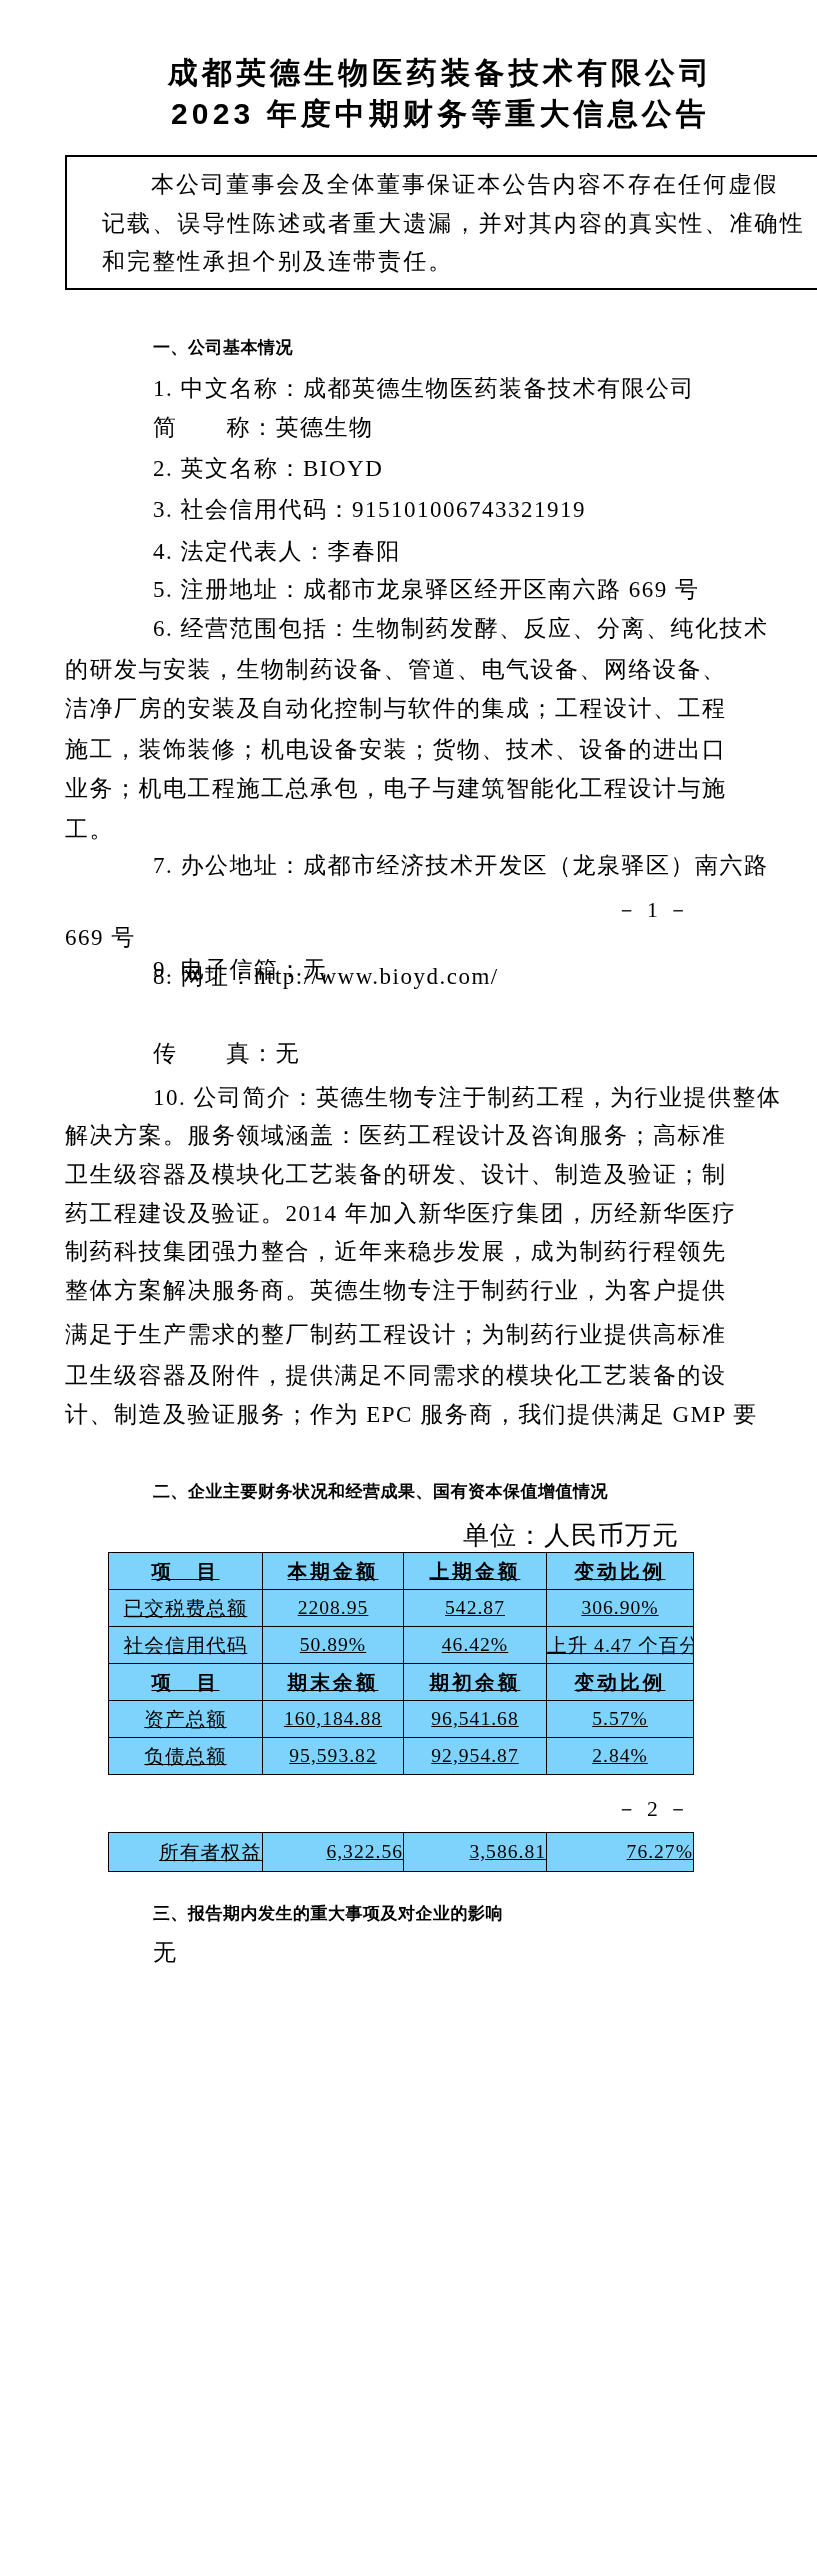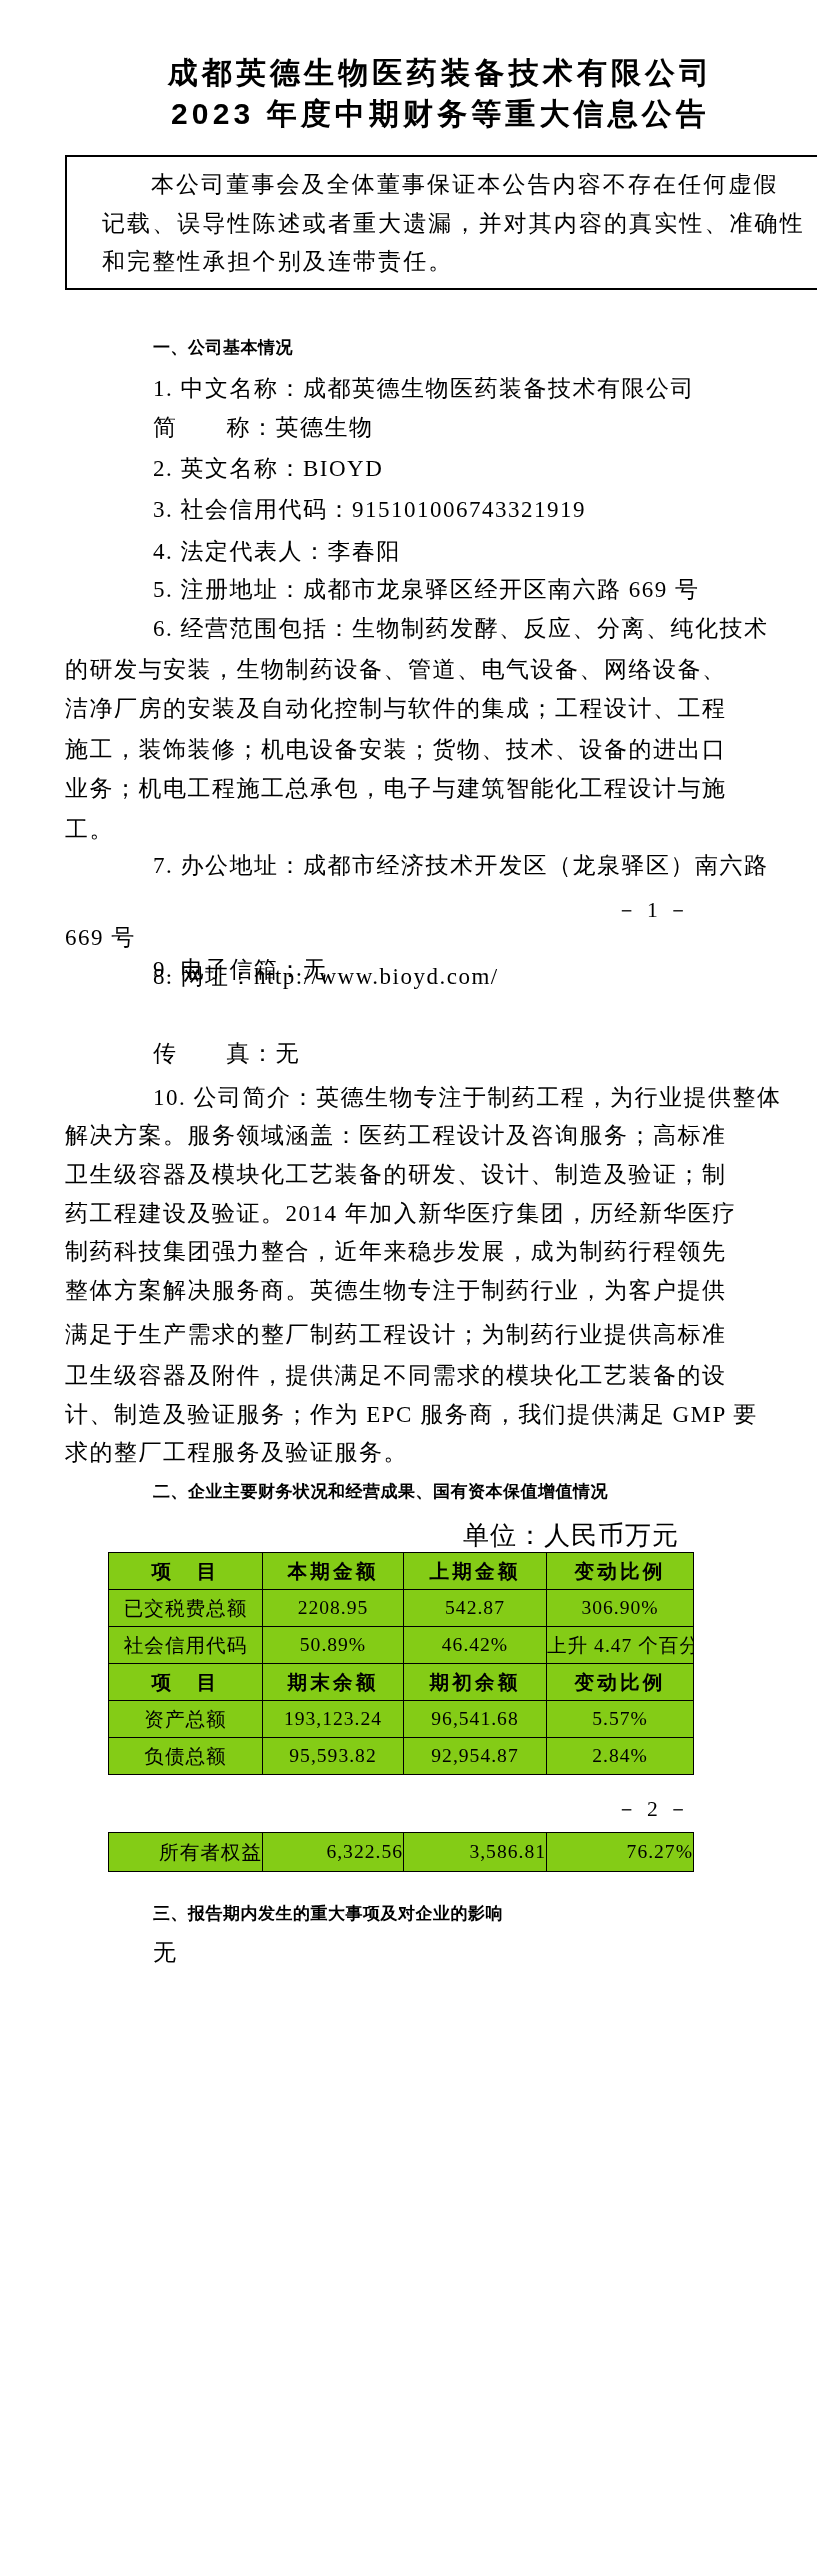--- a/index.html
+++ b/index.html
@@ -87,21 +87,22 @@
     text-align:right;
     font-size:21.6px;
     letter-spacing:2.1px;
   }
   table.fin-table {
     position:absolute;
     left:108px;
     width:585px;
     border-collapse:collapse;
     table-layout:fixed;
-    background:#84cc16;
+    background:#7dd3fc;
+    text-decoration:underline;
   }
   table.fin-table td {
     border:1px solid #000;
     text-align:center;
     vertical-align:middle;
     height:36px;
     font-size:19.6px;
     letter-spacing:1px;
     padding:0;
     white-space:nowrap;
@@ -153,21 +154,20 @@
   <div class="line indent" style="top:1034px">传　　真：无</div>
   <div class="line indent" style="top:1078px">10. 公司简介：英德生物专注于制药工程，为行业提供整体</div>
   <div class="line" style="top:1116px">解决方案。服务领域涵盖：医药工程设计及咨询服务；高标准</div>
   <div class="line" style="top:1155px">卫生级容器及模块化工艺装备的研发、设计、制造及验证；制</div>
   <div class="line" style="top:1194px">药工程建设及验证。2014 年加入新华医疗集团，历经新华医疗</div>
   <div class="line" style="top:1271px">整体方案解决服务商。英德生物专注于制药行业，为客户提供</div>
   <div class="line" style="top:1232px">制药科技集团强力整合，近年来稳步发展，成为制药行程领先</div>
   <div class="line" style="top:1315px">满足于生产需求的整厂制药工程设计；为制药行业提供高标准</div>
   <div class="line" style="top:1356px">卫生级容器及附件，提供满足不同需求的模块化工艺装备的设</div>
   <div class="line" style="top:1395px">计、制造及验证服务；作为 EPC 服务商，我们提供满足 GMP 要</div>
-  <div class="line" style="top:1433px">求的整厂工程服务及验证服务。</div>
 
   <div class="section-heading" style="top:1472px">二、企业主要财务状况和经营成果、国有资本保值增值情况</div>
   <div class="unit-note">单位：人民币万元</div>
 
   <table class="fin-table" id="fin-table-main" style="top:1552px">
     <colgroup>
       <col style="width:154px">
         <col style="width:141px">
         <col style="width:143px">
         <col style="width:147px">
@@ -192,21 +192,21 @@
       <td>上升 4.47 个百分点</td>
     </tr>
     <tr>
       <td class="th">项　目</td>
       <td class="th">期末余额</td>
       <td class="th">期初余额</td>
       <td class="th">变动比例</td>
     </tr>
     <tr>
       <td>资产总额</td>
-      <td>193,123.24</td>
+      <td>160,184.88</td>
       <td>96,541.68</td>
       <td>5.57%</td>
     </tr>
     <tr>
       <td>负债总额</td>
       <td>95,593.82</td>
       <td>92,954.87</td>
       <td>2.84%</td>
     </tr>
   </tbody>

